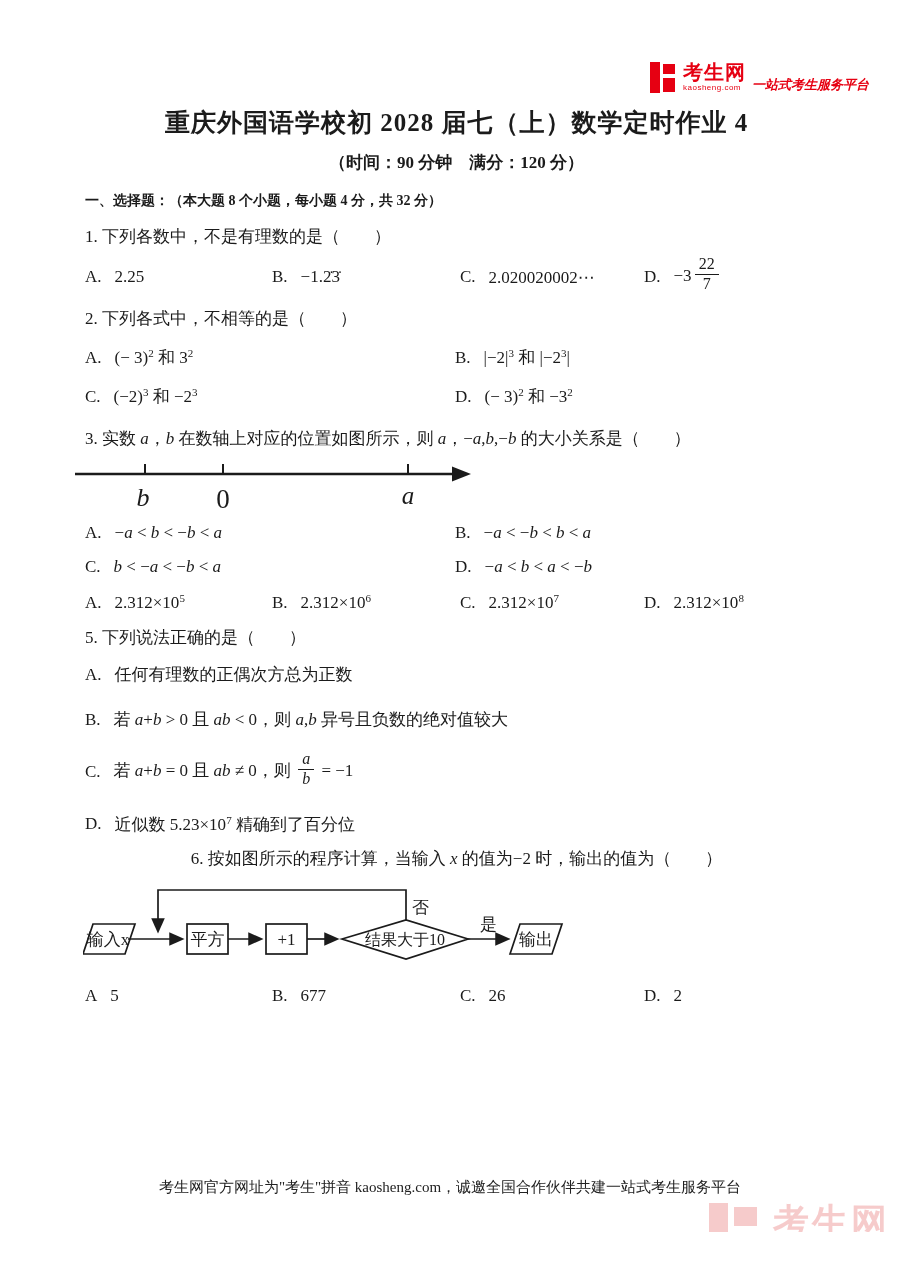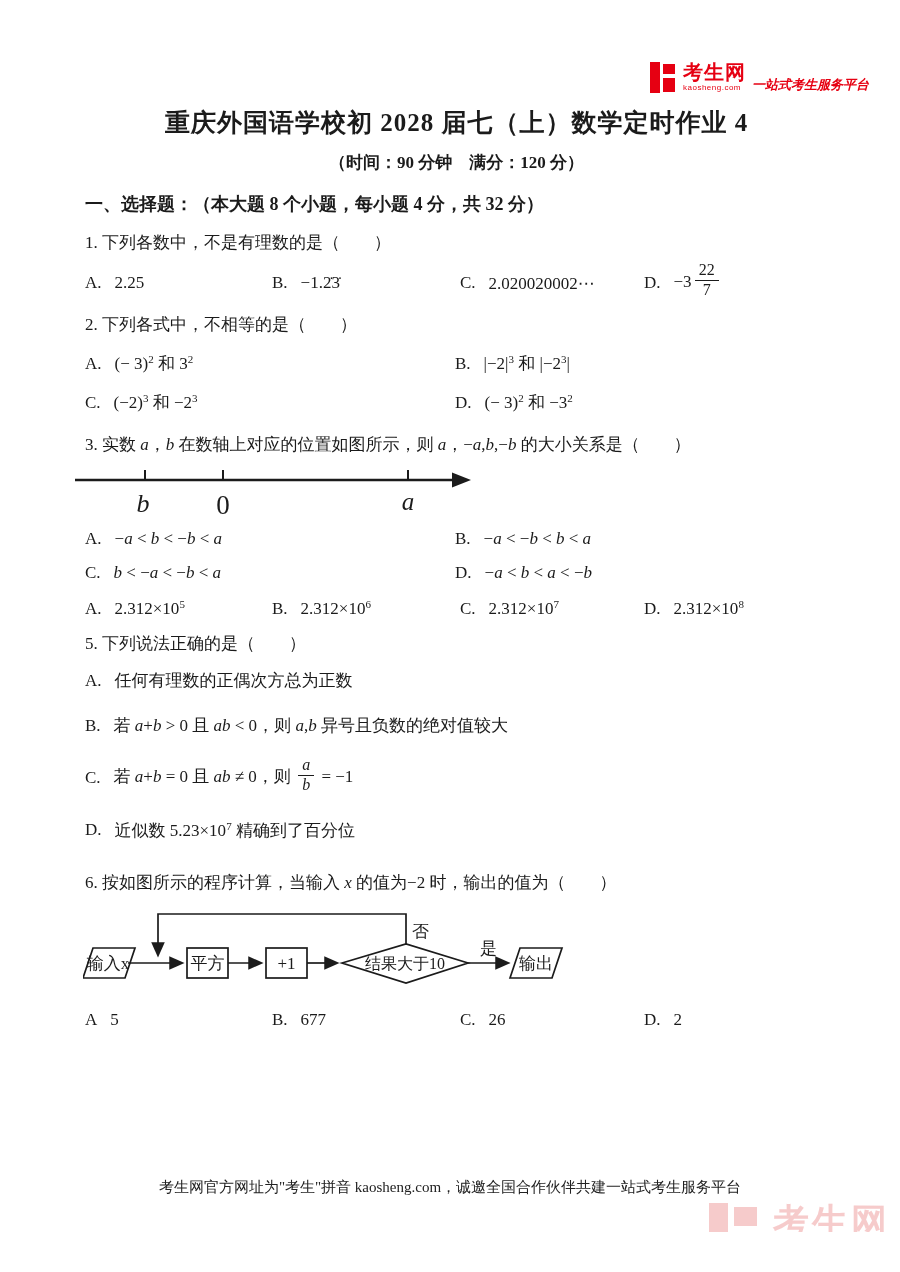--- a/index.html
+++ b/index.html
@@ -13,21 +13,21 @@
   .brand-icon .b1{position:absolute;left:0;top:0;width:10px;height:31px;background:var(--brand-red);}
   .brand-icon .b2{position:absolute;left:13px;top:2px;width:12px;height:10px;background:var(--brand-red);}
   .brand-icon .b3{position:absolute;left:13px;top:16px;width:12px;height:14px;background:var(--brand-red);}
   .brand-text{line-height:1;}
   .brand-name{font-family:"Liberation Sans","DejaVu Sans",sans-serif;font-weight:bold;font-size:20px;color:var(--brand-red);letter-spacing:1px;}
   .brand-domain{font-family:"Liberation Sans","DejaVu Sans",sans-serif;font-size:8px;color:var(--brand-red);margin-top:2px;letter-spacing:0.5px;}
   .brand-tagline{font-size:13px;color:var(--brand-red);font-style:italic;font-weight:bold;margin-top:14px;white-space:nowrap;}
 
   .title{margin:106px 0 12px;text-align:center;font-size:25px;font-weight:bold;letter-spacing:1px;}
   .subtitle{margin-top:9px;text-align:center;font-size:17px;font-weight:bold;}
-  .section-heading{margin-top:18px;font-size:18px;font-weight:bold;}
+  .section-heading{margin-top:18px;font-size:14px;font-weight:bold;}
 
   .q{margin-top:14px;}
   .stem{line-height:1.55;}
   .stem.justify{text-align:justify;line-height:38px;}
   .opts{display:grid;margin-top:8px;align-items:center;}
   .cols4{grid-template-columns:187px 188px 184px auto;}
   .cols2{grid-template-columns:370px auto;row-gap:16px;}
   .rows{grid-template-columns:1fr;row-gap:22px;margin-top:12px;}
   .opt{display:flex;align-items:center;}
   .opt .lab{margin-right:13px;}
@@ -198,21 +198,21 @@
                 <span class="fd"><i>b</i></span>
               </span> = −1</span>
           </div>
           <div class="opt">
             <span class="lab">D.</span>
             <span class="val">近似数 5.23×10<sup>7</sup> 精确到了百分位</span>
           </div>
         </div>
     </div>
 
-    <div class="q" style="margin-top:28px;">
+    <div class="q" style="margin-top:10px;text-align:center;">
       <div class="stem">6. 按如图所示的程序计算，当输入 <i>x</i> 的值为−2 时，输出的值为（　　）</div>
       <svg class="figure flowchart" width="580" height="96" viewBox="0 0 580 96">
         <defs>
           <marker id="arr" markerWidth="9" markerHeight="8" refX="7.5" refY="4" orient="auto">
             <polygon points="0,0 9,4 0,8" fill="#1b1b1b"></polygon>
           </marker>
         </defs>
 
         <polyline points="323,38 323,8 75,8 75,49" fill="none" stroke="#1b1b1b" stroke-width="1.7" marker-end="url(#arr)"></polyline>
         <text x="329" y="31" font-size="17">否</text>

